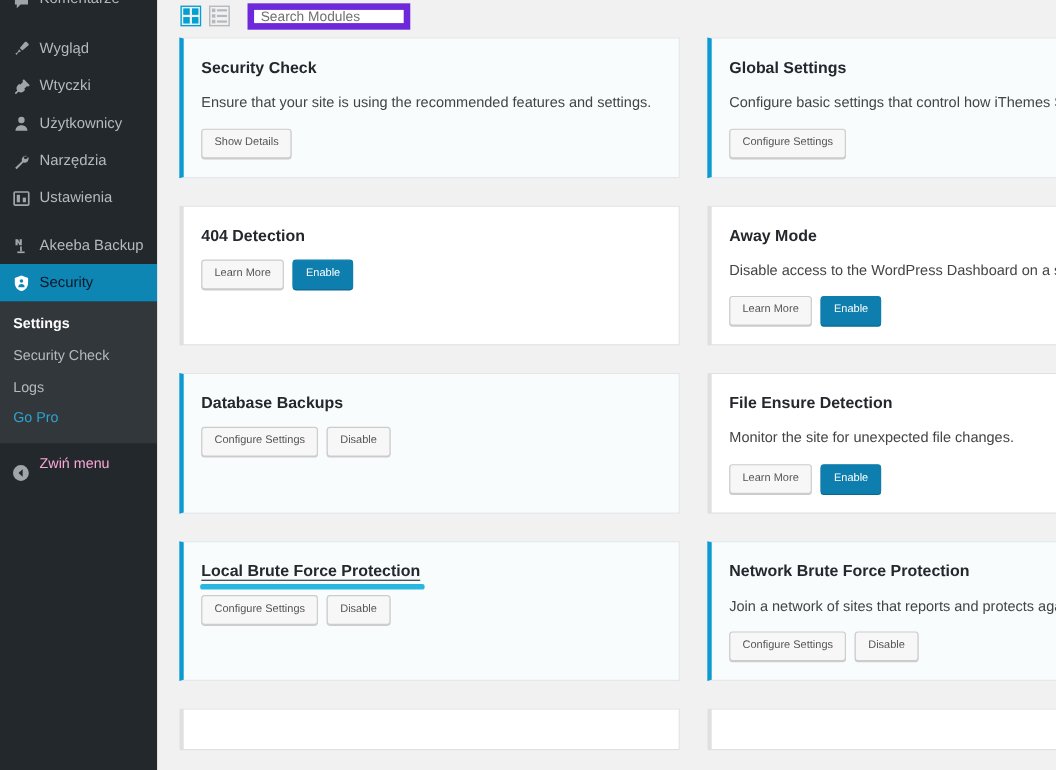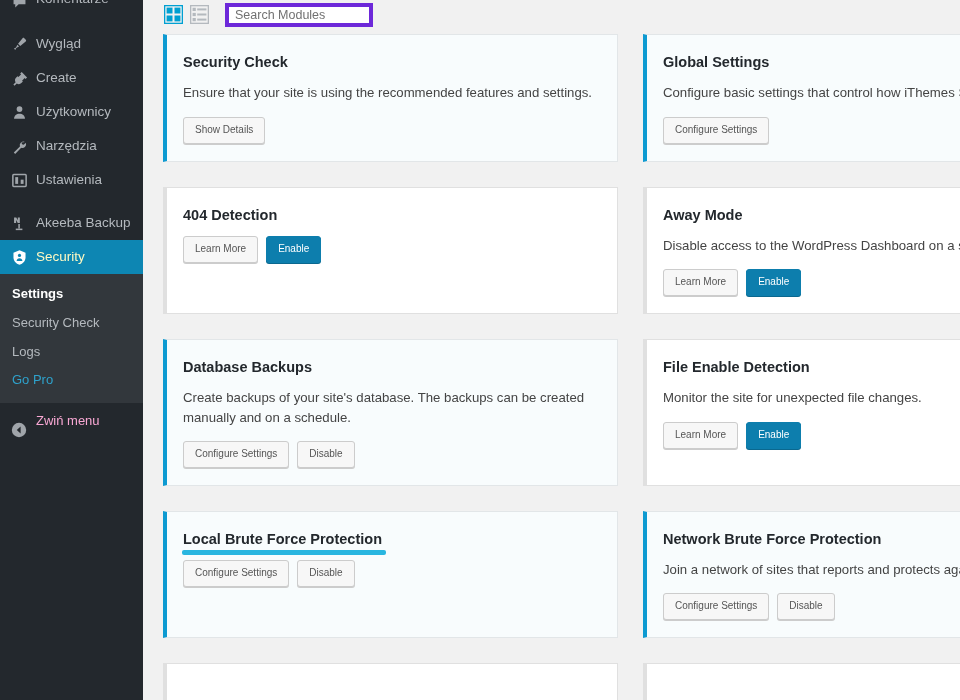--- a/index.html
+++ b/index.html
@@ -33,21 +33,21 @@
   .menu-item .mi-icon {
     width: 22px; min-width: 22px; height: 20px;
     display: flex; align-items: center; justify-content: center;
     margin-right: 6px;
     color: #a0a5aa;
   }
   .menu-item .mi-icon svg { display: block; }
   .menu-item.first { margin-top: -8px; height: 26px; align-items: flex-start; }
   .menu-item.active {
     background: #0d86b3;
-    color: #fef9c3;
+    color: #0f172a;
     font-weight: 400;
     position: relative;
   }
   .menu-item.active .mi-icon { color: #ffffff; }
   .menu-item.active::after {
     content: "";
     position: absolute;
     right: -8px; top: 50%;
     margin-top: -8px;
     border-style: solid;
@@ -99,21 +99,21 @@
   }
   .view-toggle {
     width: 21px; height: 21px;
     display: flex; align-items: center; justify-content: center;
     cursor: pointer;
     margin-right: 5px;
   }
   .search-box {
     margin-left: 10px;
     width: 148px; height: 24px;
-    border: 4px solid #6d28d9;
+    border: 6px solid #6d28d9;
     background: #fff;
     font-family: "Liberation Sans", sans-serif;
     font-size: 12.5px;
     color: #32373c;
     padding: 0 6px;
     outline: none;
   }
   .search-box::placeholder { color: #717171; }
 
   .cards {
@@ -140,21 +140,21 @@
   }
   .card-title {
     font-size: 14.5px;
     font-weight: bold;
     color: #23282d;
     line-height: 1.2;
     margin-bottom: 12px;
     display: inline-block;
     position: relative;
   }
-  .card-title.highlighted { text-underline-offset: 3px; }
+  .card-title.highlighted { text-decoration: underline; text-underline-offset: 3px; }
   .card-title.highlighted::after {
     content: "";
     position: absolute;
     left: -1px; right: -4px;
     bottom: -7px;
     height: 5px;
     background: #29b6e0;
     border-radius: 2px;
   }
   .card-desc {
@@ -211,21 +211,21 @@
             </svg>
           </span>
           <span>Wygląd</span>
         </div>
         <div class="menu-item">
           <span class="mi-icon">
             <svg width="17" height="17" viewBox="0 0 20 20" fill="currentColor">
               <path d="M12.6 2.4 10.8 4.2l1 1-3.1 3.1-1-1L5.9 9.1c-1.5 1.5-1.6 3.8-.4 5.4L2.8 17.2l1.3 1.3 2.7-2.7c1.6 1.2 3.9 1.1 5.4-.4l1.8-1.8-1-1 3.1-3.1 1 1 1.8-1.8z"></path>
             </svg>
           </span>
-          <span>Create</span>
+          <span>Wtyczki</span>
         </div>
         <div class="menu-item">
           <span class="mi-icon">
             <svg width="17" height="17" viewBox="0 0 20 20" fill="currentColor">
               <circle cx="10" cy="6" r="3.4"></circle>
               <path d="M3.6 17.4c0-3.5 2.9-5.8 6.4-5.8s6.4 2.3 6.4 5.8z"></path>
             </svg>
           </span>
           <span>Użytkownicy</span>
         </div>
@@ -320,25 +320,25 @@
             <button class="btn secondary">Configure Settings</button>
           </div></div>
         <div class="card"><div class="card-title">404 Detection</div><div class="card-actions">
             <button class="btn secondary">Learn More</button>
             <button class="btn primary">Enable</button>
           </div></div>
         <div class="card"><div class="card-title">Away Mode</div><div class="card-desc">Disable access to the WordPress Dashboard on a schedul</div><div class="card-actions">
             <button class="btn secondary">Learn More</button>
             <button class="btn primary">Enable</button>
           </div></div>
-        <div class="card enabled"><div class="card-title">Database Backups</div><div class="card-desc">Create backups of your site's database. The backups can be created manually and on a schedule.</div><div class="card-actions">
+        <div class="card enabled"><div class="card-title">Database Backups</div><div class="card-actions">
             <button class="btn secondary">Configure Settings</button>
             <button class="btn secondary">Disable</button>
           </div></div>
-        <div class="card"><div class="card-title">File Enable Detection</div><div class="card-desc">Monitor the site for unexpected file changes.</div><div class="card-actions">
+        <div class="card"><div class="card-title">File Ensure Detection</div><div class="card-desc">Monitor the site for unexpected file changes.</div><div class="card-actions">
             <button class="btn secondary">Learn More</button>
             <button class="btn primary">Enable</button>
           </div></div>
         <div class="card enabled"><div class="card-title highlighted">Local Brute Force Protection</div><div class="card-actions">
             <button class="btn secondary">Configure Settings</button>
             <button class="btn secondary">Disable</button>
           </div></div>
         <div class="card enabled"><div class="card-title">Network Brute Force Protection</div><div class="card-desc">Join a network of sites that reports and protects against b internet.</div><div class="card-actions">
             <button class="btn secondary">Configure Settings</button>
             <button class="btn secondary">Disable</button>

